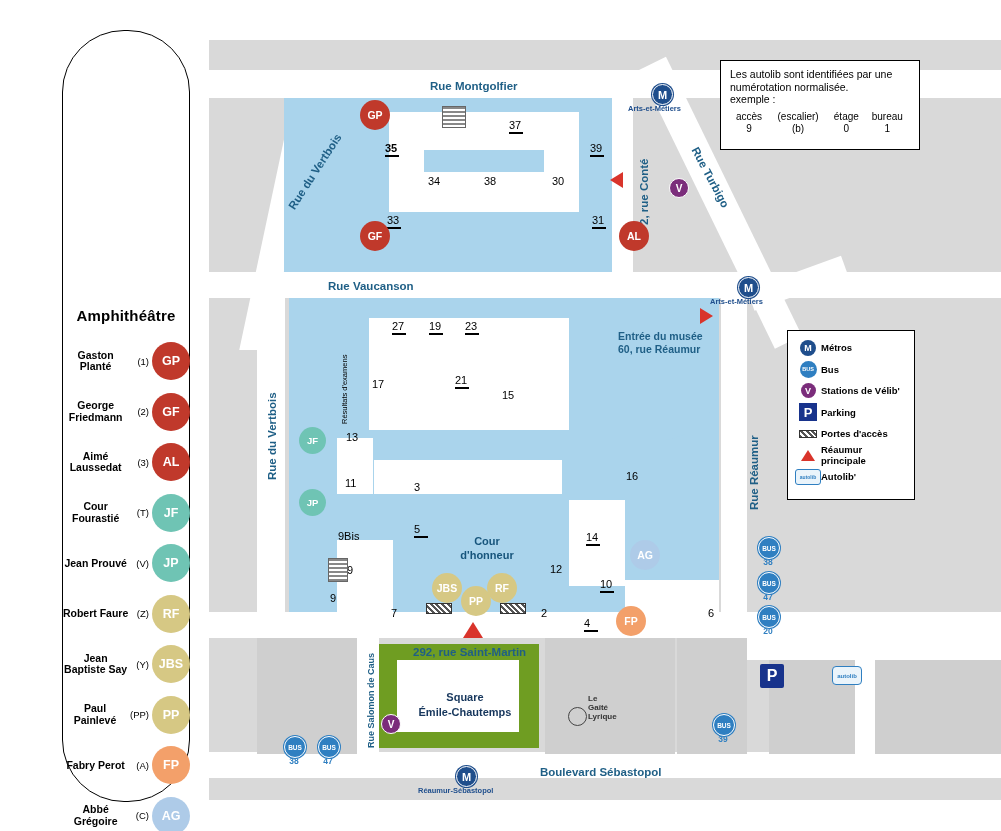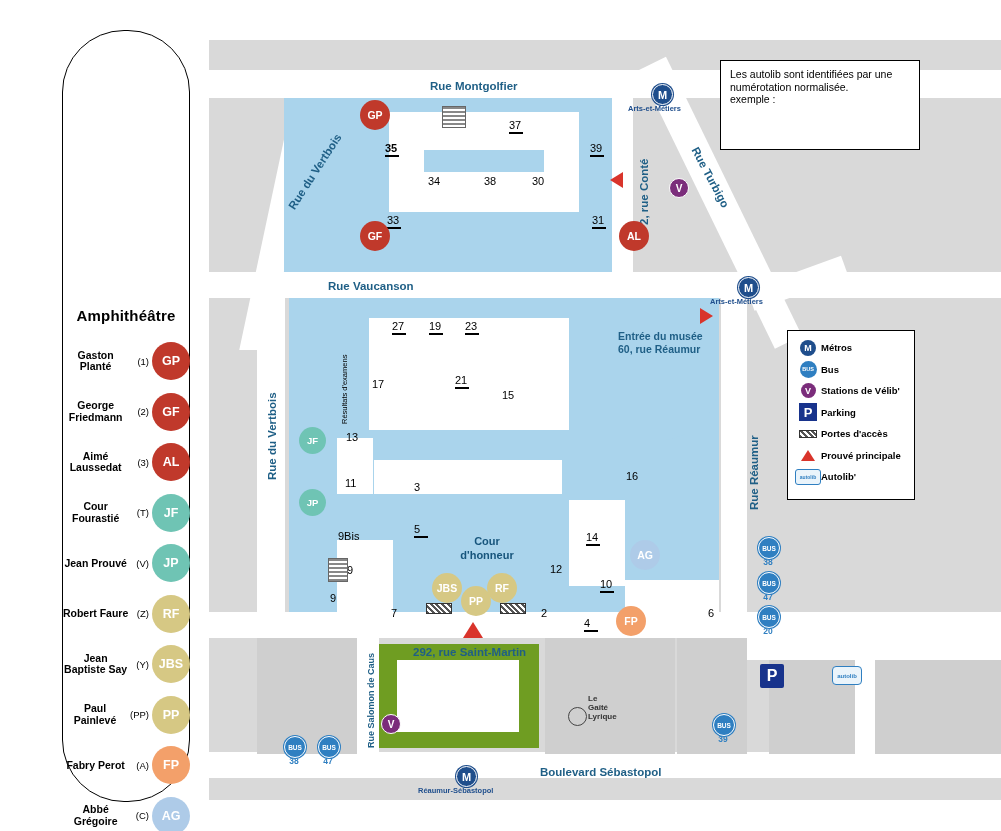--- a/index.html
+++ b/index.html
@@ -245,21 +245,21 @@
   <div class="street-label rot-90" style="left:748px;top:510px;">Rue Réaumur</div>
   <div class="street-label" style="left:413px;top:646px;">292, rue Saint-Martin</div>
   <div class="street-label rot-90" style="left:366px;top:748px;font-size:9px;">Rue Salomon de Caus</div>
   <div class="street-label" style="left:540px;top:766px;">Boulevard Sébastopol</div>
 
   <div class="room-num" style="left:477px;top:119px;margin-left:32px;"><span>37</span><span class="tick" style="width:14px;"></span></div>
   <div class="room-num" style="left:385px;top:142px;font-weight:bold;"><span>35</span><span class="tick" style="width:14px;"></span></div>
   <div class="room-num" style="left:590px;top:142px;"><span>39</span><span class="tick" style="width:14px;"></span></div>
   <div class="room-num" style="left:428px;top:175px;"><span>34</span></div>
   <div class="room-num" style="left:484px;top:175px;"><span>38</span></div>
-  <div class="room-num" style="left:532px;top:175px;"><span>30</span></div>
+  <div class="room-num" style="left:552px;top:175px;"><span>30</span></div>
   <div class="room-num" style="left:387px;top:214px;"><span>33</span><span class="tick" style="width:14px;"></span></div>
   <div class="room-num" style="left:592px;top:214px;"><span>31</span><span class="tick" style="width:14px;"></span></div>
 
   <div style="position:absolute;left:442px;top:106px;width:22px;height:20px;background:repeating-linear-gradient(to bottom,#888 0 2px,#fff 2px 4px);border:1px solid #666;"></div>
 
   <div class="room-num" style="left:392px;top:320px;"><span>27</span><span class="tick" style="width:14px;"></span></div>
   <div class="room-num" style="left:429px;top:320px;"><span>19</span><span class="tick" style="width:14px;"></span></div>
   <div class="room-num" style="left:465px;top:320px;"><span>23</span><span class="tick" style="width:14px;"></span></div>
   <div class="room-num" style="left:372px;top:378px;"><span>17</span></div>
   <div class="room-num" style="left:455px;top:374px;"><span>21</span><span class="tick" style="width:14px;"></span></div>
@@ -288,20 +288,24 @@
   <div class="door" style="left:500px;top:603px;width:24px;height:9px;"></div>
 
   <div class="note" style="left:618px;top:330px;">
     <span>Entrée du musée</span><br>
     <span>60, rue Réaumur</span>
   </div>
   <div class="cour" style="left:442px;top:534px;width:90px;">
     <span>Cour</span><br>
     <span>d'honneur</span>
   </div>
+  <div class="square-label" style="left:400px;top:690px;width:130px;">
+    <span>Square</span><br>
+    <span>Émile-Chautemps</span>
+  </div>
   <div class="gaite" style="left:588px;top:694px;">
     <span>Le</span><br><span>Gaîté</span><br><span>Lyrique</span>
   </div>
   <div style="position:absolute;left:568px;top:707px;width:17px;height:17px;border-radius:50%;border:1.6px solid #444;"></div>
 
   <div class="amph" style="left:360px;top:100px;background:#c0392b;">GP</div>
   <div class="amph" style="left:360px;top:221px;background:#c0392b;">GF</div>
   <div class="amph" style="left:619px;top:221px;background:#c0392b;">AL</div>
   <div class="amph sm" style="left:299px;top:427px;background:#6fc4b4;">JF</div>
   <div class="amph sm" style="left:299px;top:489px;background:#6fc4b4;">JP</div>
@@ -342,20 +346,36 @@
   <div class="autolib" style="left:832px;top:666px;">autolib</div>
 
   <div style="position:absolute;left:610px;top:172px;width:0;height:0;border-top:8px solid transparent;border-bottom:8px solid transparent;border-right:13px solid #d9342b;"></div>
   <div style="position:absolute;left:700px;top:308px;width:0;height:0;border-top:8px solid transparent;border-bottom:8px solid transparent;border-left:13px solid #d9342b;"></div>
   <div style="position:absolute;left:463px;top:622px;width:0;height:0;border-left:10px solid transparent;border-right:10px solid transparent;border-bottom:16px solid #d9342b;"></div>
 
   <div class="infobox">
     <div class="line">Les autolib sont identifiées par une</div>
     <div class="line">numérotation normalisée.</div>
     <div class="line">exemple :</div>
+    <table>
+      <tbody>
+          <tr>
+        <td>accès</td>
+        <td>(escalier)</td>
+        <td>étage</td>
+        <td>bureau</td>
+      </tr>
+      <tr>
+        <td>9</td>
+        <td>(b)</td>
+        <td>0</td>
+        <td>1</td>
+      </tr>
+    </tbody>
+      </table>
   </div>
 
   <div class="legendbox">
     <div class="lrow">
       <div class="licon">
           <div class="mini-metro">M</div>
         </div>
       <div class="ltext">Métros</div>
     </div>
     <div class="lrow">
@@ -379,21 +399,21 @@
     <div class="lrow">
       <div class="licon">
           <div class="mini-door"></div>
         </div>
       <div class="ltext">Portes d'accès</div>
     </div>
     <div class="lrow">
       <div class="licon">
           <div class="mini-arrow"></div>
         </div>
-      <div class="ltext">Prouvé principale</div>
+      <div class="ltext">Réaumur principale</div>
     </div>
     <div class="lrow">
       <div class="licon">
           <div class="mini-autolib">autolib</div>
         </div>
       <div class="ltext">Autolib'</div>
     </div>
   </div>
 
 </div>

